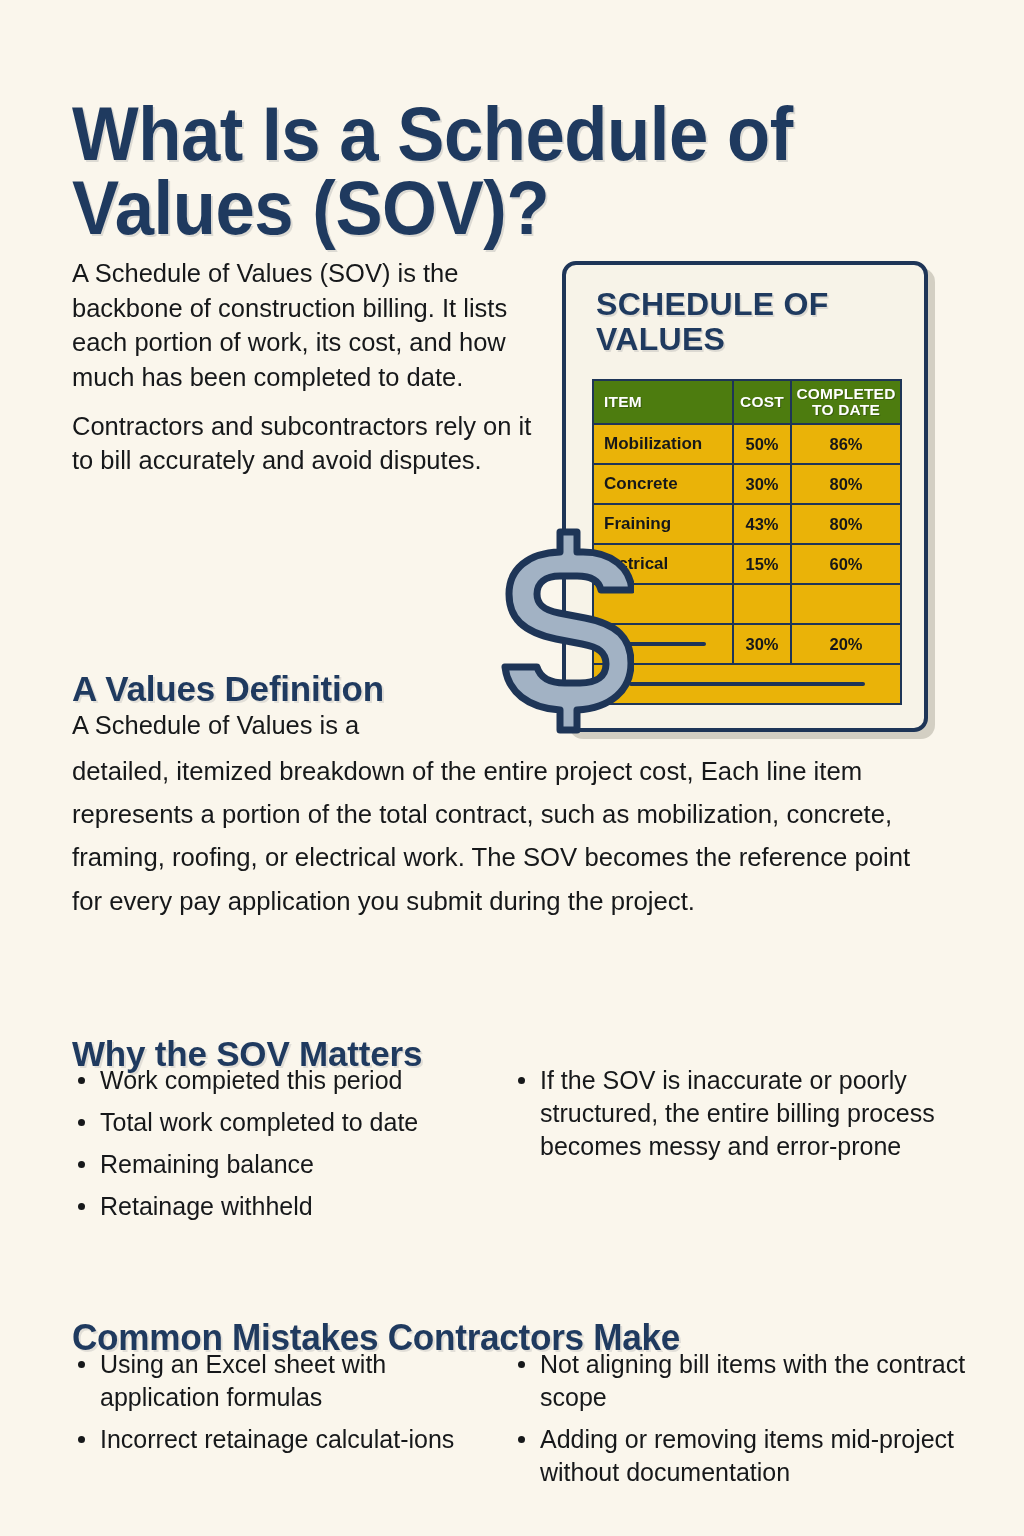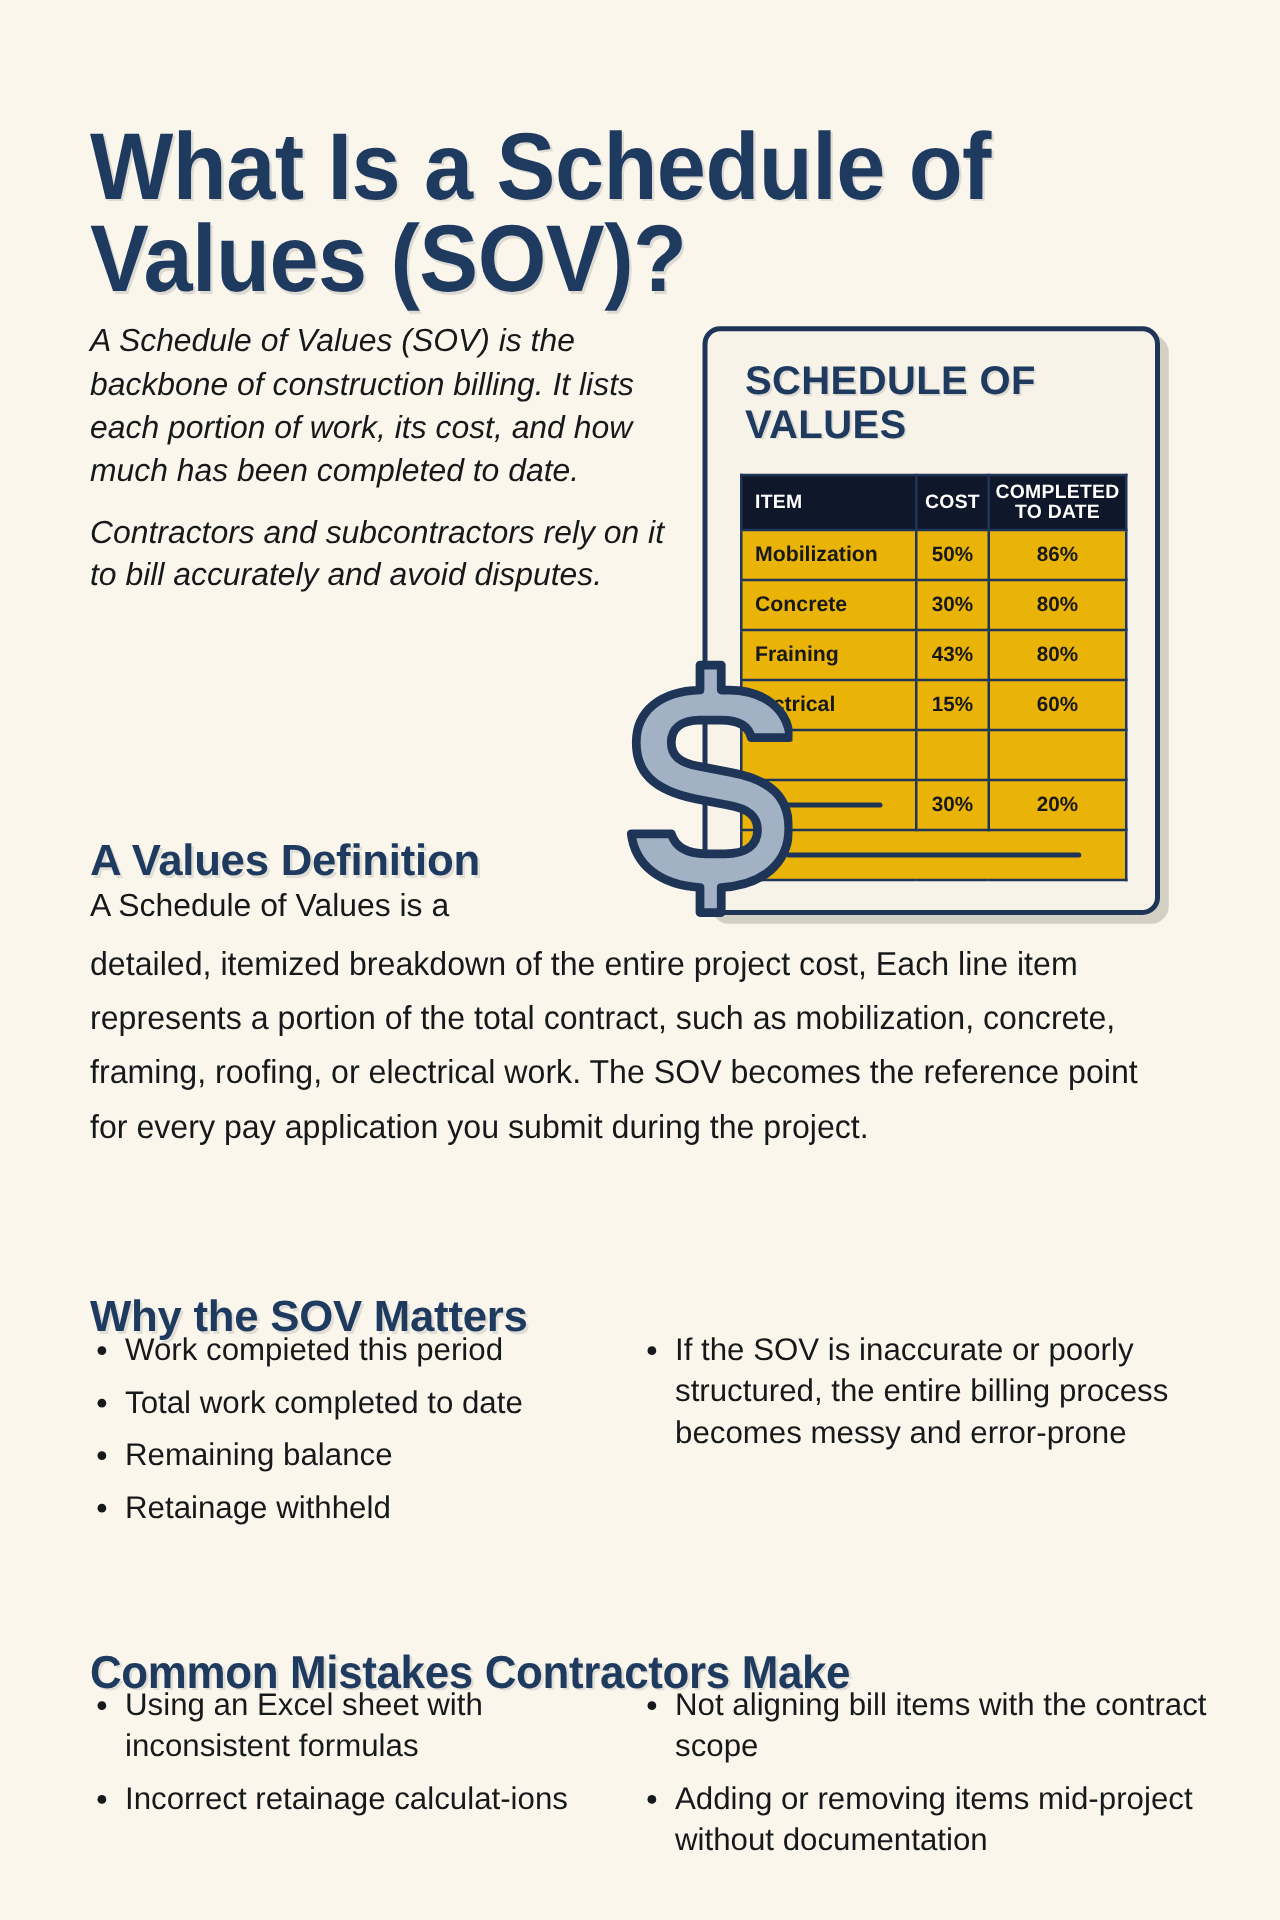--- a/index.html
+++ b/index.html
@@ -42,21 +42,20 @@
     position: absolute;
     left: 72px;
     top: 256px;
     width: 465px;
     font-size: 25.5px;
     line-height: 1.36;
     color: #16181a;
   }
   .intro p {
     margin: 0 0 14px 0;
-    font-style: italic;
   }
 
   .h2 {
     position: absolute;
     font-family: "Liberation Sans Narrow", "Liberation Sans", sans-serif;
     font-weight: bold;
     color: #1f3a5f;
     text-shadow: 2px 2px 0 rgba(160,160,160,0.28);
   }
   .h2-simple {
@@ -174,21 +173,21 @@
     height: 40px;
     font-size: 16.5px;
     font-weight: bold;
     color: #16181a;
     text-align: center;
     padding: 0 4px;
     box-sizing: border-box;
     background: #eab308;
   }
   .sov-table thead th {
-    background: #0f172a;
+    background: #4d7c0f;
     color: #ffffff;
     font-size: 15.5px;
     line-height: 1.05;
     letter-spacing: 0.2px;
     height: 44px;
     text-shadow: 1px 1px 0 rgba(0,0,0,0.25);
   }
   .sov-table thead th.item-head {
     text-align: left;
     padding-left: 10px;
@@ -310,21 +309,21 @@
     <li>Total work completed to date</li>
     <li>Remaining balance</li>
     <li>Retainage withheld</li>
   </ul>
   <ul class="bullets why-right">
     <li>If the SOV is inaccurate or poorly structured, the entire billing process becomes messy and error-prone</li>
   </ul>
 
   <h2 class="h2 h2-mistakes">Common Mistakes Contractors Make</h2>
   <ul class="bullets mis-left">
-    <li>Using an Excel sheet with inconsistent formulas</li>
+    <li>Using an Excel sheet with application formulas</li>
     <li>Incorrect retainage calculat-ions</li>
   </ul>
   <ul class="bullets mis-right">
     <li>Not aligning bill items with the contract scope</li>
     <li>Adding or removing items mid-project without documentation</li>
   </ul>
 
 </div>
 
 </body></html>

